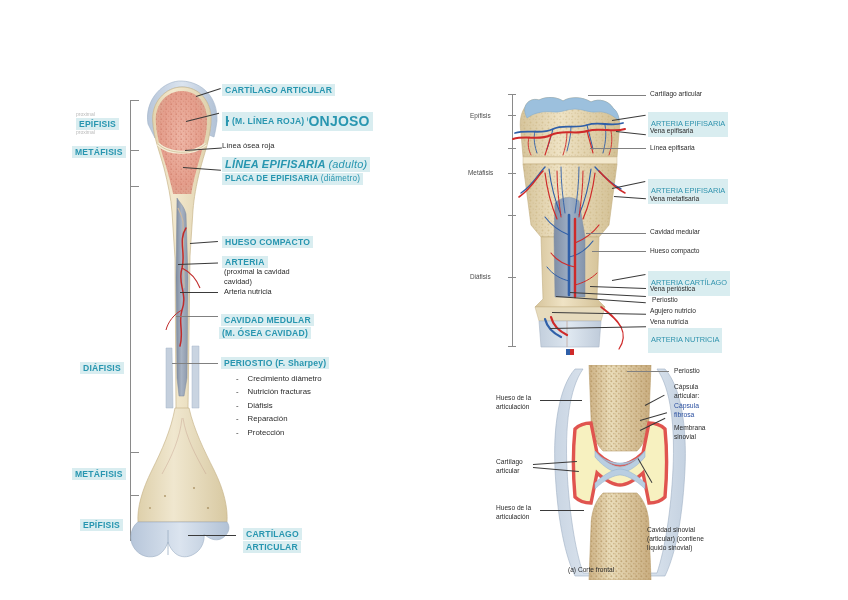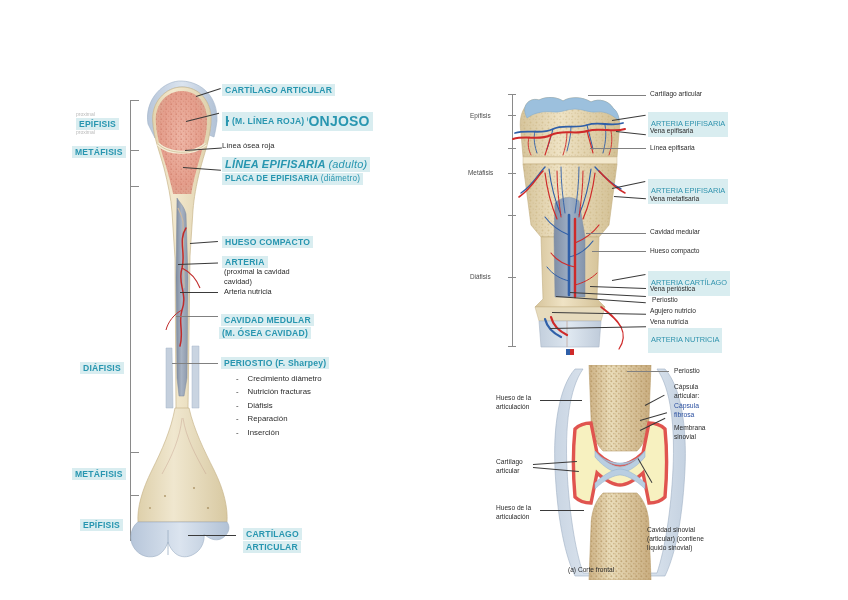--- a/index.html
+++ b/index.html
@@ -210,21 +210,21 @@
         <div style="display: flex; gap: 9px; font-size: 7.8px; color: rgb(43, 43, 43); line-height: 1.72; white-space: nowrap;">
           <span>-</span>
           <span>Diáfisis</span>
         </div>
         <div style="display: flex; gap: 9px; font-size: 7.8px; color: rgb(43, 43, 43); line-height: 1.72; white-space: nowrap;">
           <span>-</span>
           <span>Reparación</span>
         </div>
         <div style="display: flex; gap: 9px; font-size: 7.8px; color: rgb(43, 43, 43); line-height: 1.72; white-space: nowrap;">
           <span>-</span>
-          <span>Inserción</span>
+          <span>Protección</span>
         </div>
       </div>
 
     <div class="lbl" style="left:243px;top:528px;font-size:8.6px;">
       <span class="hl">CARTÍLAGO</span>
     </div>
     <div class="lbl" style="left:243px;top:541px;font-size:8.6px;">
       <span class="hl">ARTICULAR</span>
     </div>
   </div>

